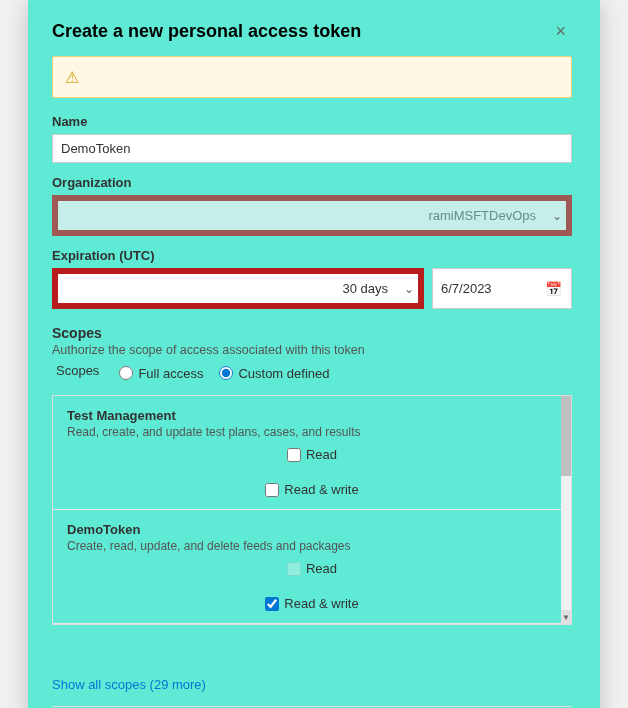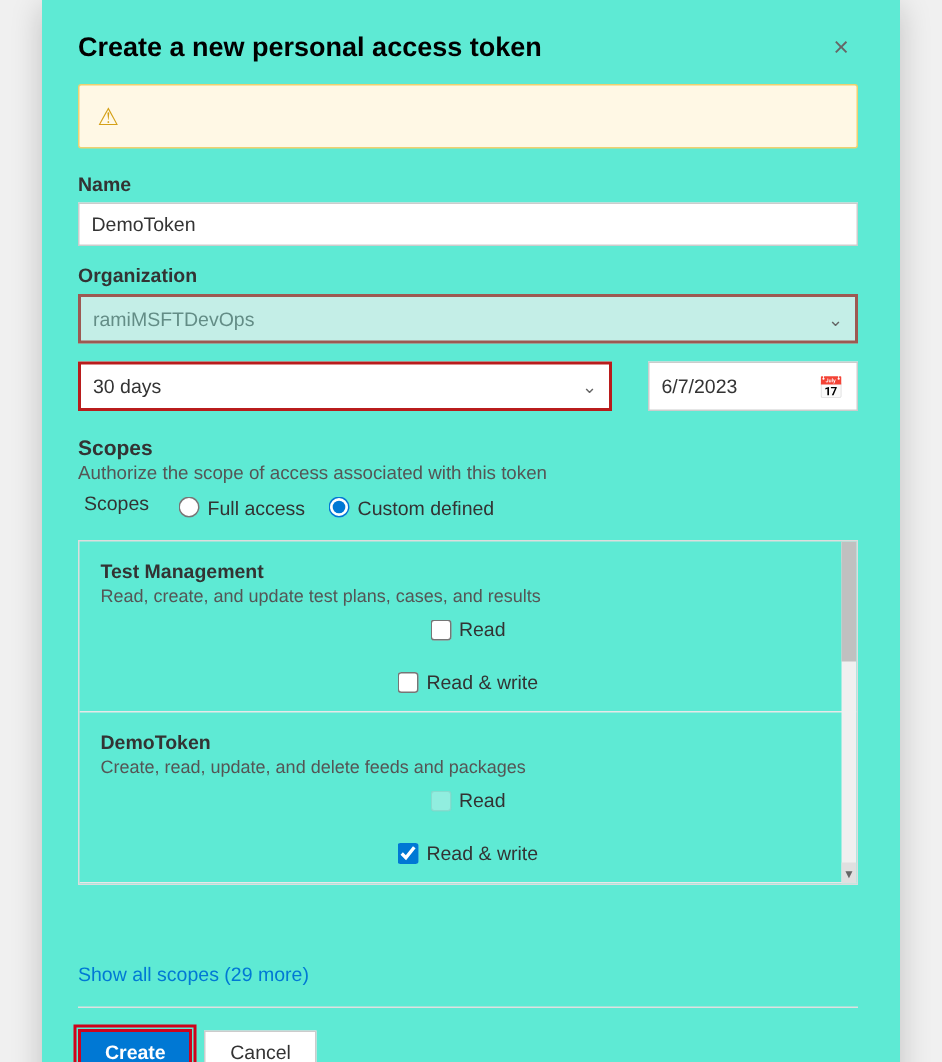--- a/index.html
+++ b/index.html
@@ -76,43 +76,44 @@
       outline: none;
       margin-bottom: 12px;
       color: #333;
     }
     .select-wrapper {
       position: relative;
       margin-bottom: 12px;
     }
     .select-field {
       width: 100%;
-      border: 2px solid #b91c1c;
+      border: 6px solid #b91c1c;
       padding: 7px 30px 7px 8px;
       font-size: 13px;
       font-family: inherit;
       appearance: none;
       background: #f8f8f8;
       color: #666;
       cursor: pointer;
       outline: none;
+      text-align: right;
     }
     .select-field:disabled { background: #f0f0f0; color: #666; }
     .select-arrow {
       position: absolute;
       right: 10px;
       top: 50%;
       transform: translateY(-50%);
       color: #666;
       pointer-events: none;
       font-size: 12px;
     }
     .expiration-row {
       display: flex;
-      gap: 24px;
+      gap: 8px;
       margin-bottom: 16px;
     }
     .expiration-row .select-wrapper {
       flex: 1;
       margin-bottom: 0;
     }
     .date-field-wrapper {
       display: flex;
       align-items: center;
       border: 1px solid #ccc;
@@ -306,20 +307,21 @@
     <div class="field-label">Organization</div>
     <div class="select-wrapper">
       <select class="select-field" disabled="">
         <option>ramiMSFTDevOps</option>
       </select>
       <span class="select-arrow">⌄</span>
     </div>
   </div>
 
   <div>
+    <div class="field-label">Expiration (UTC)</div>
     <div class="expiration-row">
       <div class="select-wrapper">
         <select class="select-field" style="background:#fff; color:#333;">
           <option>30 days</option>
           <option>60 days</option>
           <option>90 days</option>
           <option>180 days</option>
           <option>Custom</option>
         </select>
         <span class="select-arrow">⌄</span>

